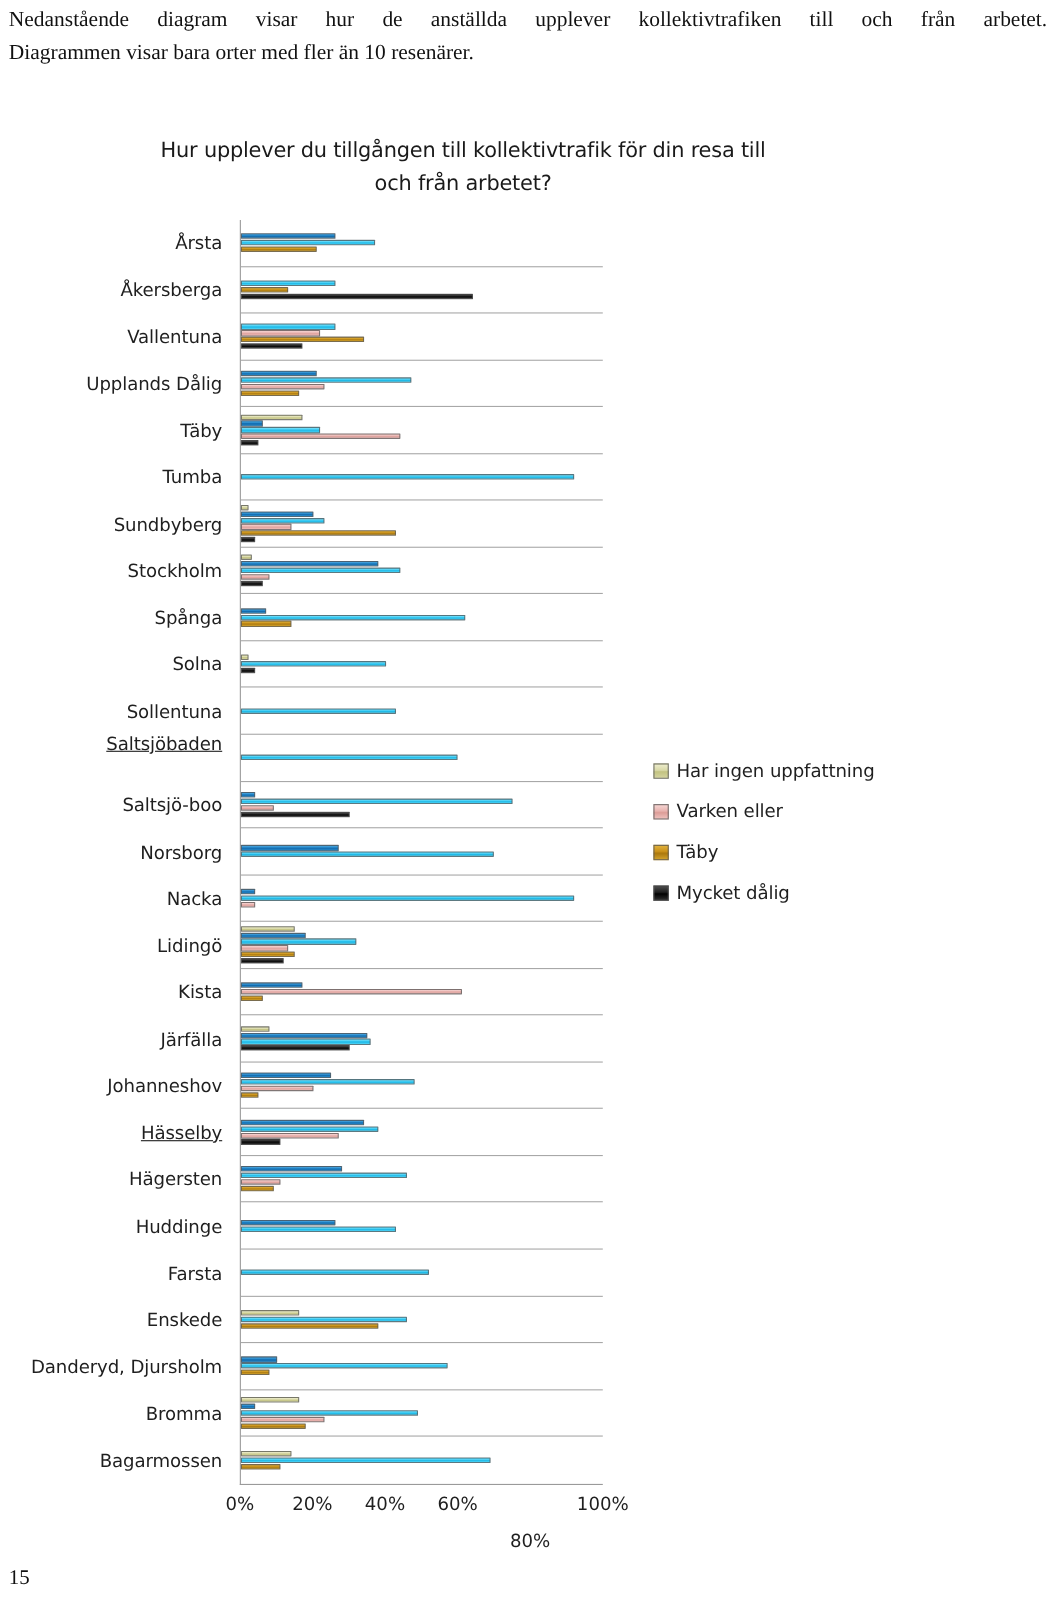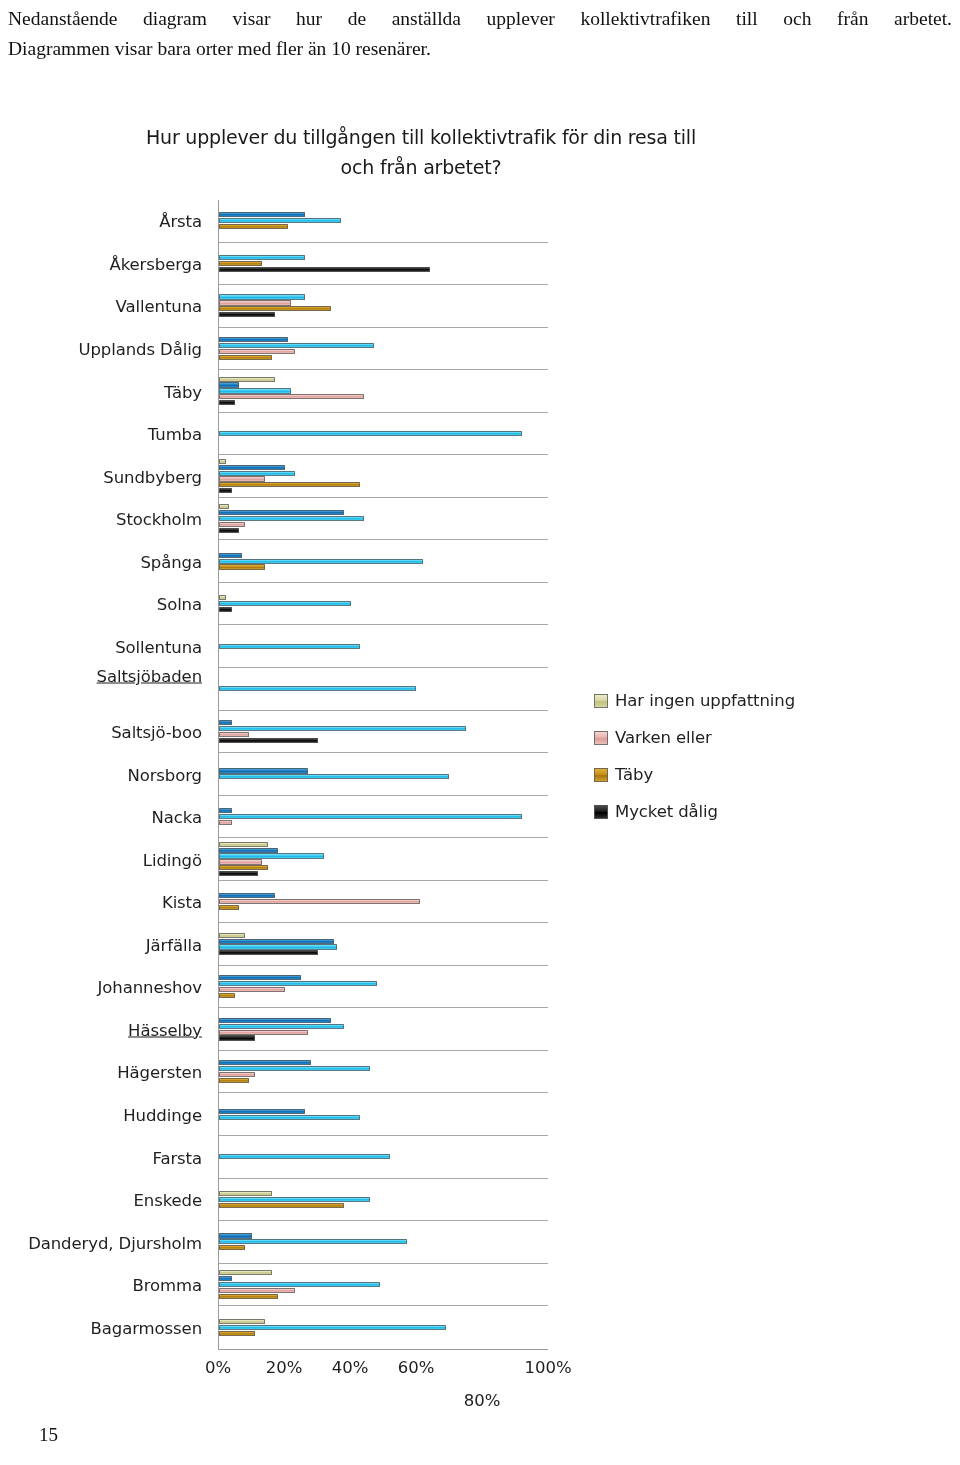--- a/index.html
+++ b/index.html
@@ -155,21 +155,20 @@
     letter-spacing: -0.1px;
   }
 
   
   #pagenum {
     position: absolute;
     left: 8px; top: 1424px;
     font-family: "Liberation Serif", serif;
     font-size: 19px;
     color: #111;
-    margin-left: 31px;
   }
 </style>
 </head>
 <body>
 
 <div id="page">
 
   <div id="intro">
     <span class="ln1">Nedanstående diagram visar hur de anställda upplever kollektivtrafiken till och från arbetet.</span>
     <span class="ln2">Diagrammen visar bara orter med fler än 10 resenärer.</span>

